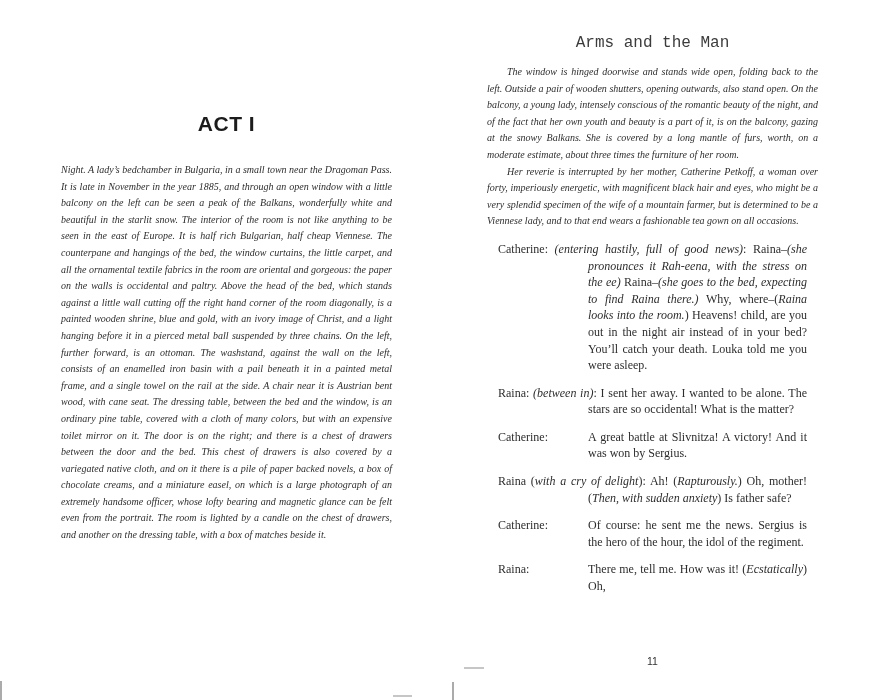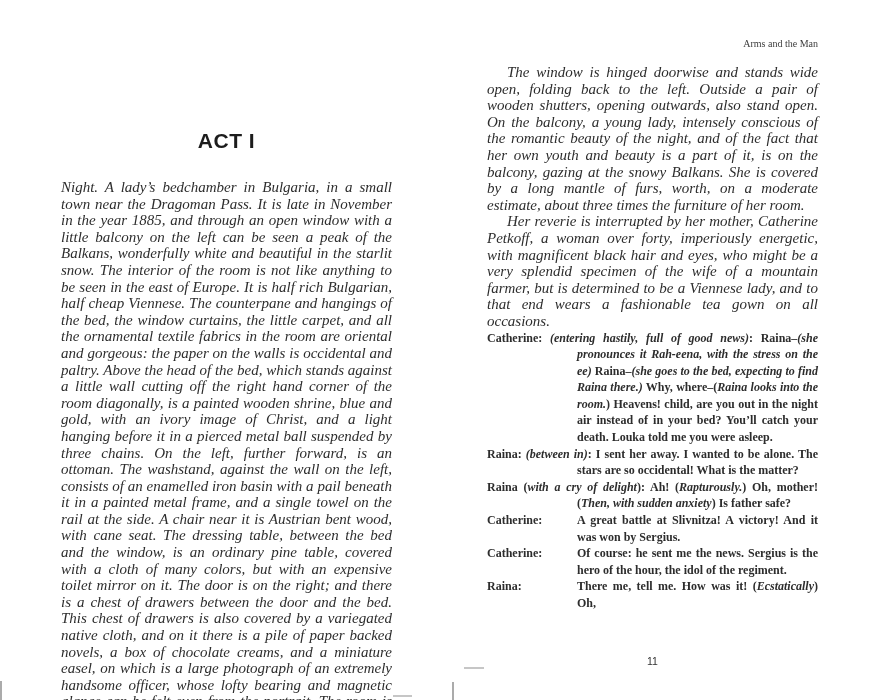--- a/index.html
+++ b/index.html
@@ -7,59 +7,58 @@
     width: 876px; height: 700px;
     background: #ffffff;
     position: relative;
     overflow: hidden;
     font-family: "Liberation Serif", serif;
     color: #2d2d2d;
   }
   .spread { position: absolute; inset: 0; }
 
   
-  .left-col { position: absolute; left: 61px; top: 128px; width: 331px; }
+  .left-col { position: absolute; left: 61px; top: 111px; width: 331px; }
   .act-heading {
     font-family: "Liberation Sans", sans-serif;
     font-weight: 700;
     font-size: 21px;
     line-height: 25px;
     letter-spacing: 0.5px;
     text-align: center;
     color: #1c1c1c;
     margin: 0 0 26px 0;
   }
   .stage {
     font-style: italic;
-    font-size: 15px;
+    font-size: 10px;
     line-height: 16.6px;
     text-align: justify;
     margin: 0;
   }
 
   
   .right-col { position: absolute; left: 487px; top: 37px; width: 331px; }
   .running-header {
-    font-family: Liberation Serif, serif;
-    font-size: 10px;
+    font-family: Liberation Mono, monospace;
+    font-size: 16px;
     line-height: 13px;
     color: #3c3c3c;
-    text-align: right;
+    text-align: center;
     margin: 0 0 14px 0;
   }
   .stage.indented { text-indent: 20px; }
 
   .dialogue-entry {
     font-size: 12px;
     line-height: 16.6px;
     text-align: justify;
     padding-left: 90px;
     text-indent: -90px;
-    margin: 0;
-    font-weight: bold;
+    margin: 11px;
   }
   .speaker { font-style: normal; }
   .speaker.tab { display: inline-block; width: 90px; text-indent: 0; }
   .it { font-style: italic; }
 
   .page-number {
     position: absolute;
     left: 487px; top: 655px; width: 331px;
     text-align: center;
     font-family: Liberation Sans, sans-serif;
@@ -86,22 +85,22 @@
     <p class="stage"><span class="it">Night. A lady’s bedchamber in Bulgaria, in a small town near the Dragoman Pass. It is late in November in the year 1885, and through an open window with a little balcony on the left can be seen a peak of the Balkans, wonderfully white and beautiful in the starlit snow. The interior of the room is not like anything to be seen in the east of Europe. It is half rich Bulgarian, half cheap Viennese. The counterpane and hangings of the bed, the window curtains, the little carpet, and all the ornamental textile fabrics in the room are oriental and gorgeous: the paper on the walls is occidental and paltry. Above the head of the bed, which stands against a little wall cutting off the right hand corner of the room diagonally, is a painted wooden shrine, blue and gold, with an ivory image of Christ, and a light hanging before it in a pierced metal ball suspended by three chains. On the left, further forward, is an ottoman. The washstand, against the wall on the left, consists of an enamelled iron basin with a pail beneath it in a painted metal frame, and a single towel on the rail at the side. A chair near it is Austrian bent wood, with cane seat. The dressing table, between the bed and the window, is an ordinary pine table, covered with a cloth of many colors, but with an expensive toilet mirror on it. The door is on the right; and there is a chest of drawers between the door and the bed. This chest of drawers is also covered by a variegated native cloth, and on it there is a pile of paper backed novels, a box of chocolate creams, and a miniature easel, on which is a large photograph of an extremely handsome officer, whose lofty bearing and magnetic glance can be felt even from the portrait. The room is lighted by a candle on the chest of drawers, and another on the dressing table, with a box of matches beside it.</span></p>
   </div>
 
   <div class="right-col">
     <div class="running-header">Arms and the Man</div>
     <p class="stage indented"><span class="it">The window is hinged doorwise and stands wide open, folding back to the left. Outside a pair of wooden shutters, opening outwards, also stand open. On the balcony, a young lady, intensely conscious of the romantic beauty of the night, and of the fact that her own youth and beauty is a part of it, is on the balcony, gazing at the snowy Balkans. She is covered by a long mantle of furs, worth, on a moderate estimate, about three times the furniture of her room.</span></p>
     <p class="stage indented"><span class="it">Her reverie is interrupted by her mother, Catherine Petkoff, a woman over forty, imperiously energetic, with magnificent black hair and eyes, who might be a very splendid specimen of the wife of a mountain farmer, but is determined to be a Viennese lady, and to that end wears a fashionable tea gown on all occasions.</span></p>
     <div id="dialogue-list">
         <div class="dialogue-entry"><span class="speaker">Catherine:</span> <span class="it">(entering hastily, full of good news)</span><span class="rm">: Raina–</span><span class="it">(she pronounces it Rah-eena, with the stress on the ee)</span><span class="rm"> Raina–</span><span class="it">(she goes to the bed, expecting to find Raina there.)</span><span class="rm"> Why, where–(</span><span class="it">Raina looks into the room.</span><span class="rm">) Heavens! child, are you out in the night air instead of in your bed? You’ll catch your death. Louka told me you were asleep.</span></div>
         <div class="dialogue-entry"><span class="speaker">Raina:</span> <span class="it">(between in)</span><span class="rm">: I sent her away. I wanted to be alone. The stars are so occidental! What is the matter?</span></div>
+        <div class="dialogue-entry"><span class="speaker tab">Catherine:</span><span class="rm">A great battle at Slivnitza! A victory! And it was won by Sergius.</span></div>
         <div class="dialogue-entry"><span class="speaker">Raina</span> <span class="rm"> (</span><span class="it">with a cry of delight</span><span class="rm">): Ah! (</span><span class="it">Rapturously.</span><span class="rm">) Oh, mother! (</span><span class="it">Then, with sudden anxiety</span><span class="rm">) Is father safe?</span></div>
-        <div class="dialogue-entry"><span class="speaker tab">Catherine:</span><span class="rm">A great battle at Slivnitza! A victory! And it was won by Sergius.</span></div>
         <div class="dialogue-entry"><span class="speaker tab">Catherine:</span><span class="rm">Of course: he sent me the news. Sergius is the hero of the hour, the idol of the regiment.</span></div>
         <div class="dialogue-entry"><span class="speaker tab">Raina:</span><span class="rm">There me, tell me. How was it! (</span><span class="it">Ecstatically</span><span class="rm">) Oh,</span></div>
       </div>
   </div>
 
   <div class="page-number">11</div>
 
   <div class="artifact h edge-dash-a"></div>
   <div class="artifact h edge-dash-b"></div>
   <div class="artifact v edge-line-a"></div>

